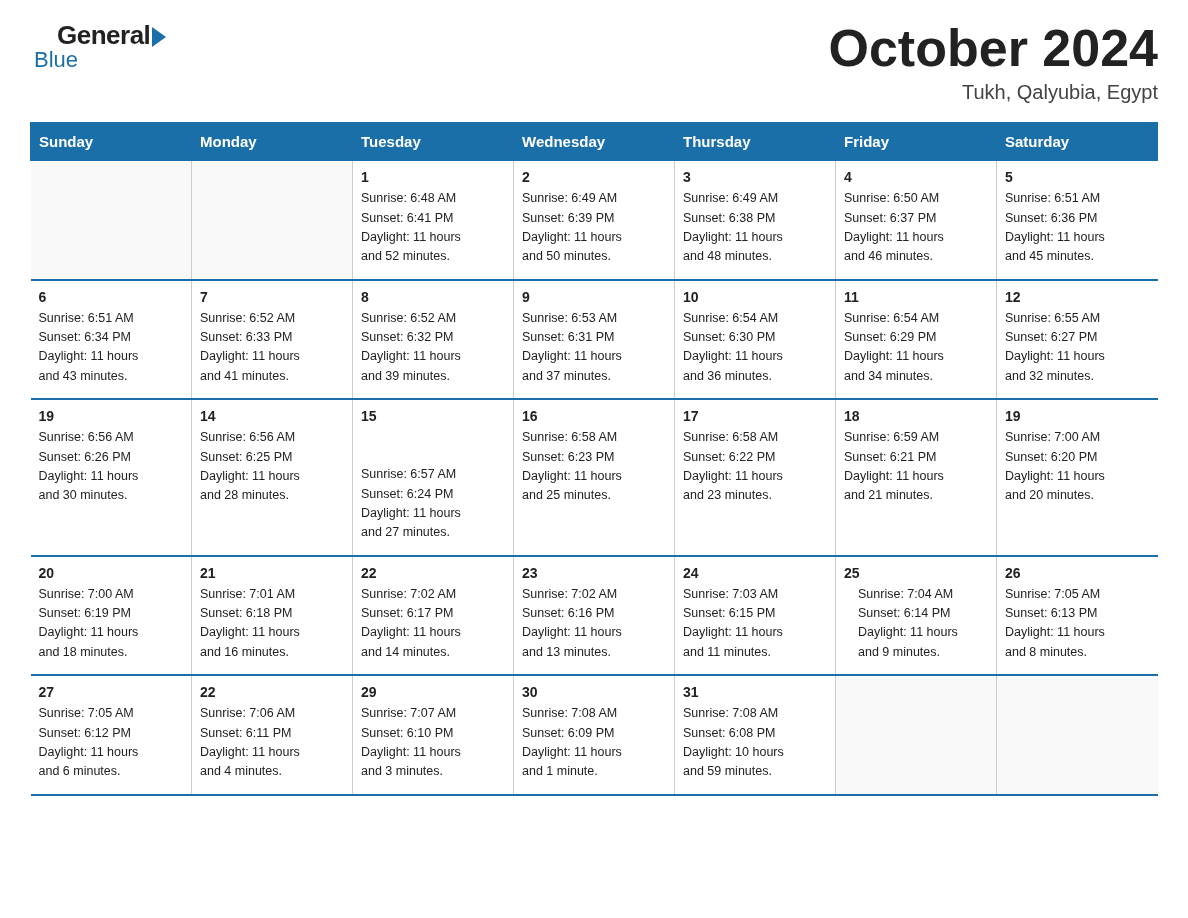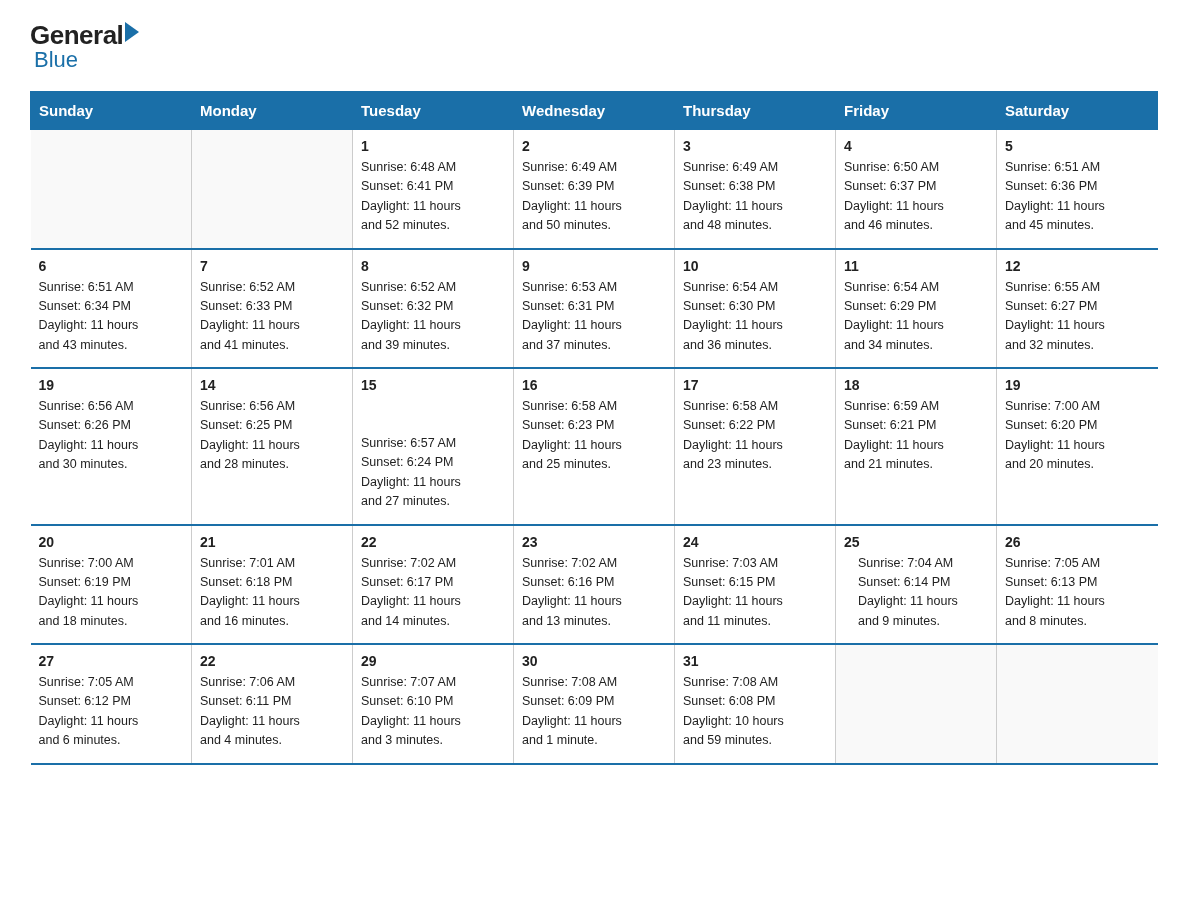--- a/index.html
+++ b/index.html
@@ -17,20 +17,22 @@
       align-items: flex-start;
       margin-bottom: 18px;
     }
     .logo {
       display: flex;
       flex-direction: column;
       align-items: flex-start;
     }
     .logo-top {
       display: flex;
+      align-items: center;
+      margin-left: 27px;
     }
     .logo-general {
       font-size: 26px;
       font-weight: bold;
       color: #222;
       letter-spacing: -0.5px;
     }
     .logo-arrow {
       width: 0;
       height: 0;
@@ -107,20 +109,24 @@
 </head>
 <body>
 
 <div class="header">
   <div class="logo">
     <div class="logo-top">
       <span class="logo-general">General</span>
       <span class="logo-arrow"></span>
     </div>
     <span class="logo-blue-line">Blue</span>
+  </div>
+  <div class="title-block">
+    <div class="month-title">October 2024</div>
+    <div class="location">Tukh, Qalyubia, Egypt</div>
   </div>
 </div>
 
 <table>
   <thead>
     <tr>
     <th>Sunday</th>
         <th>Monday</th>
         <th>Tuesday</th>
         <th>Wednesday</th>

